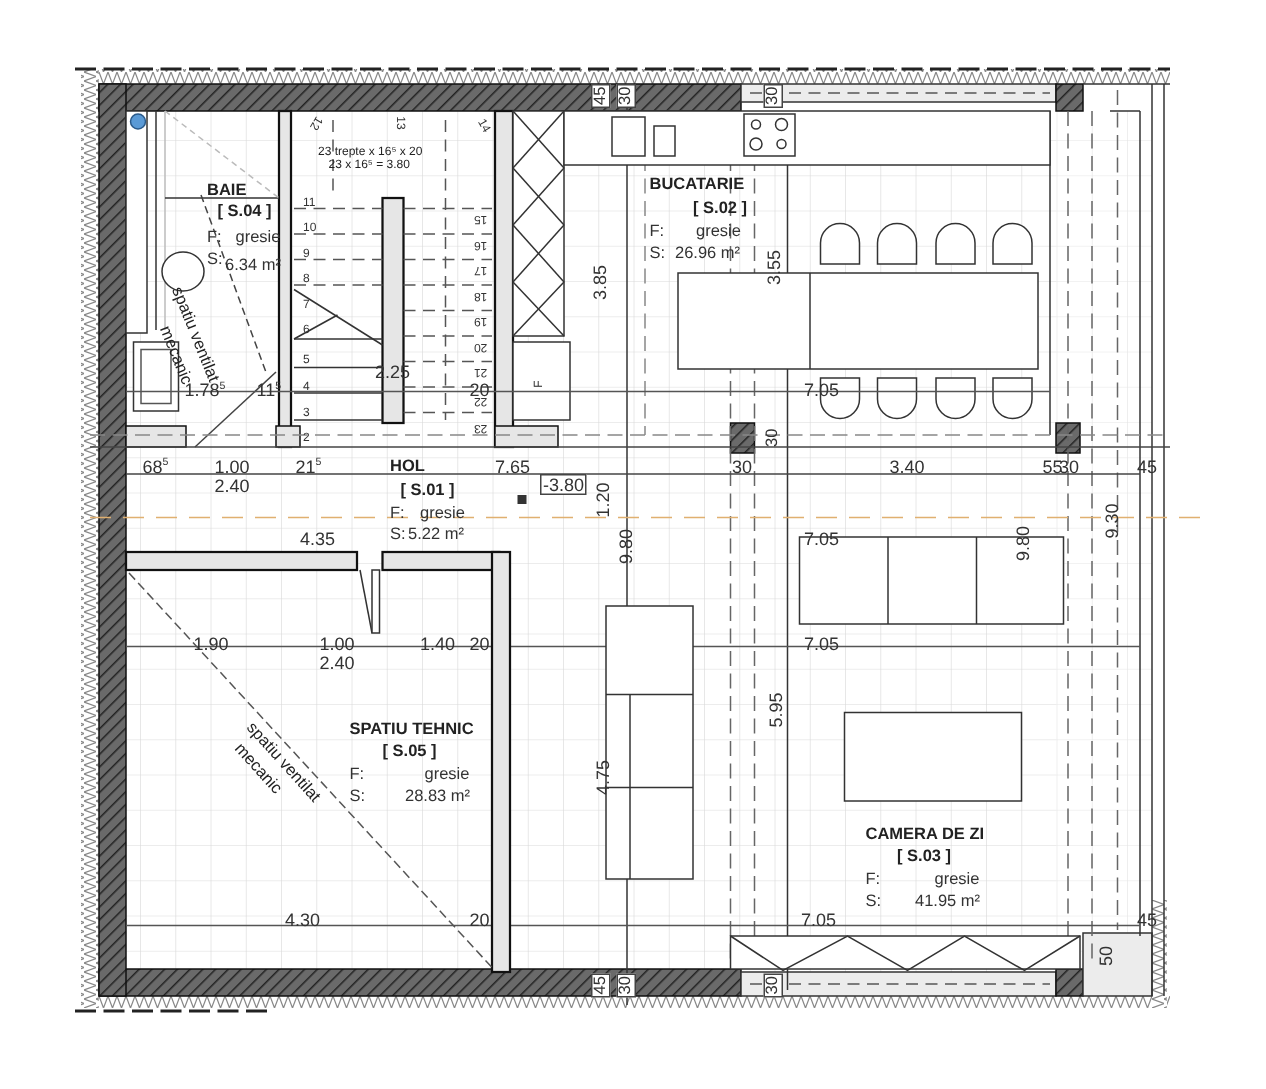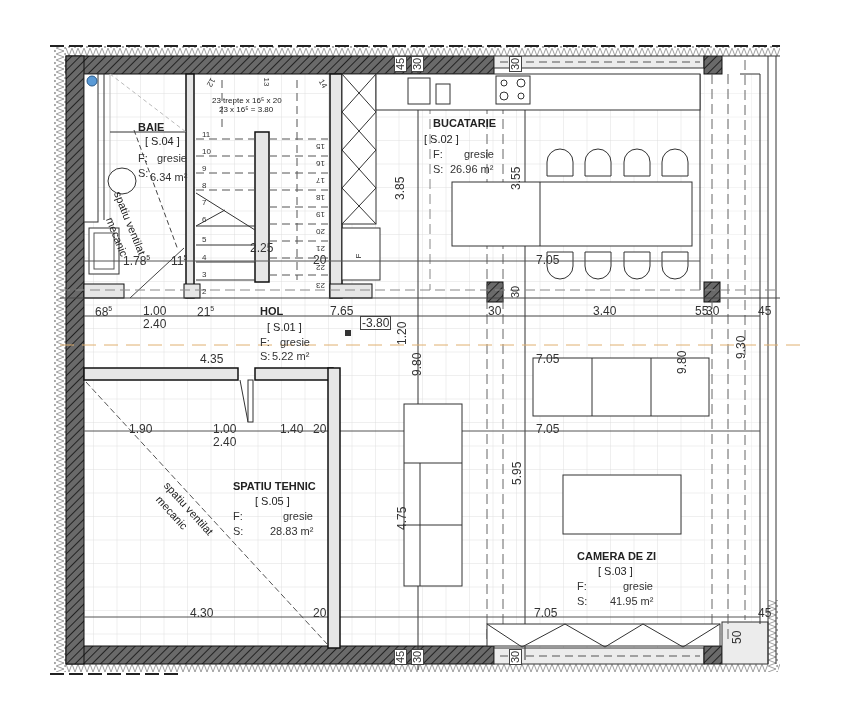--- a/index.html
+++ b/index.html
@@ -3,21 +3,21 @@
 <meta charset="utf-8">
 <style>
   html,body{margin:0;padding:0;background:#fff;}
   body{width:844px;height:726px;position:relative;overflow:hidden;font-family:"Liberation Sans",sans-serif;color:#222;}
   #plan{position:absolute;left:0;top:0;width:844px;height:726px;}
   .lbl{position:absolute;font-size:11px;color:#222;white-space:nowrap;line-height:1;}
   .dim{position:absolute;font-size:12px;color:#333;white-space:nowrap;line-height:1;background:transparent;}
   .dim.v{transform:rotate(-90deg);transform-origin:left top;}
   .dim.box{background:#fff;border:1px solid #444;padding:0 1px;}
   .room-name{font-weight:bold;font-size:11px;}
-  .room-code{font-weight:normal;font-size:11px;}
+  .room-code{font-weight:bold;font-size:11px;}
   .room-line{font-size:11px;color:#333;}
   .stair-num{position:absolute;font-size:8px;color:#333;line-height:1;}
   .stair-num.flip{transform:rotate(180deg);}
   sup{font-size:7px;}
 </style>
 </head>
 <body>
 
 <svg id="plan" viewBox="0 0 844 726" xmlns="http://www.w3.org/2000/svg">
   <defs>
@@ -206,21 +206,21 @@
 </svg>
 
 <div class="lbl room-name" style="left:138px;top:122px">BAIE</div>
 <div class="lbl room-code" style="left:145px;top:136px">[ S.04 ]</div>
 <div class="lbl room-line" style="left:138px;top:153px">F:</div>
 <div class="lbl room-line" style="left:157px;top:153px">gresie</div>
 <div class="lbl room-line" style="left:138px;top:168px">S:</div>
 <div class="lbl room-line" style="left:150px;top:172px">6.34 m²</div>
 
 <div class="lbl room-name" style="left:433px;top:118px">BUCATARIE</div>
-<div class="lbl room-code" style="left:424px;top:134px">[ S.02 ]</div>
+<div class="lbl room-code" style="left:462px;top:134px">[ S.02 ]</div>
 <div class="lbl room-line" style="left:433px;top:149px">F:</div>
 <div class="lbl room-line" style="left:464px;top:149px">gresie</div>
 <div class="lbl room-line" style="left:433px;top:164px">S:</div>
 <div class="lbl room-line" style="left:450px;top:164px">26.96 m²</div>
 
 <div class="lbl room-name" style="left:260px;top:306px">HOL</div>
 <div class="lbl room-code" style="left:267px;top:322px">[ S.01 ]</div>
 <div class="lbl room-line" style="left:260px;top:337px">F:</div>
 <div class="lbl room-line" style="left:280px;top:337px">gresie</div>
 <div class="lbl room-line" style="left:260px;top:351px">S:</div>

